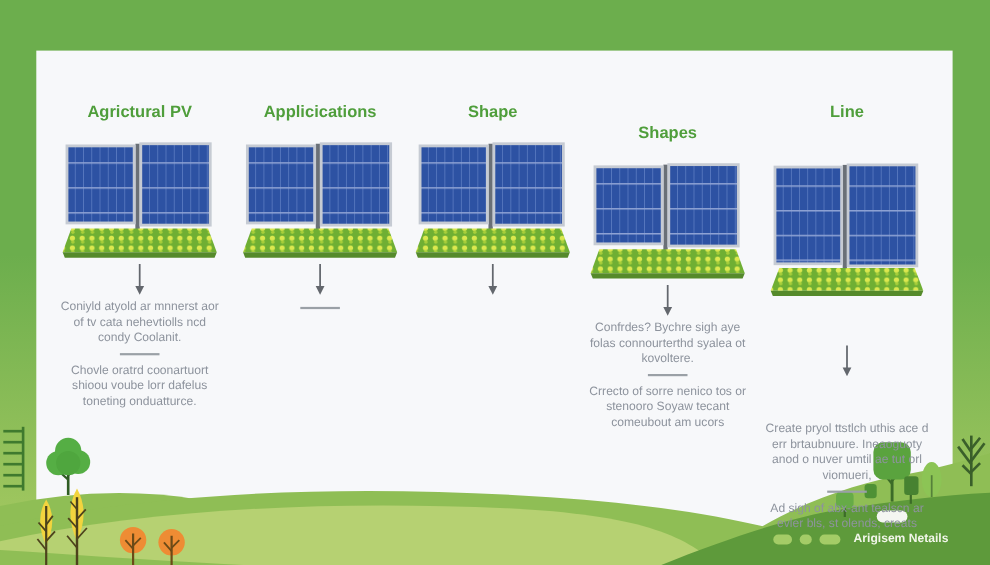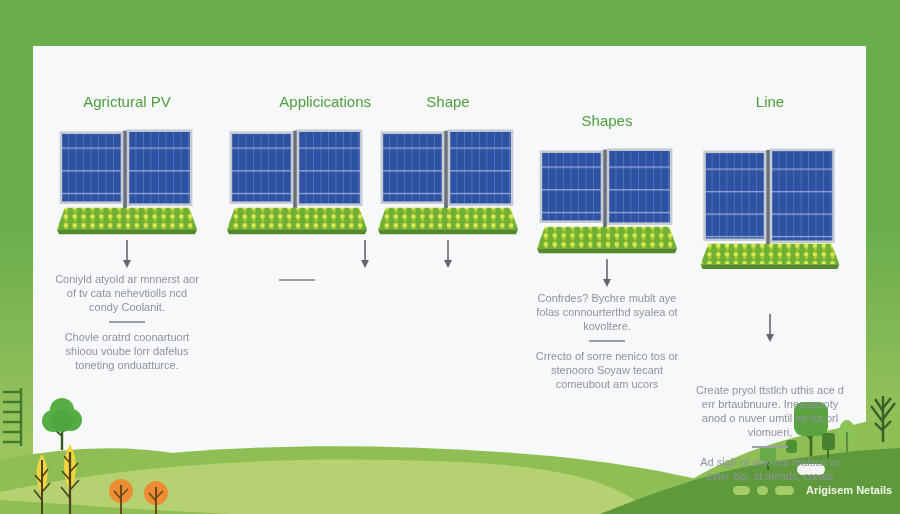--- a/index.html
+++ b/index.html
@@ -11,38 +11,38 @@
     font-family:"Liberation Sans", sans-serif;
   }
   
   .border-top{position:absolute;left:0;top:0;width:900px;height:46px;background:#6cae4d;}
   .border-left{position:absolute;left:0;top:0;width:33px;height:514px;
     background:linear-gradient(to bottom,#6cae4d 0%,#6cae4d 45%,#a9cb62 100%);}
   .border-right{position:absolute;left:866px;top:0;width:34px;height:514px;
     background:linear-gradient(to bottom,#6cae4d 0%,#6cae4d 45%,#a9cb62 100%);}
   
   .col{position:absolute;top:92px;width:160px;display:flex;flex-direction:column;align-items:center;}
-  .col-1{left:47px;} .col-2{left:211px;align-items:flex-end;} .col-3{left:368px;} .col-4{left:527px;margin-top:19px;} .col-5{left:690px;gap:37px;}
+  .col-1{left:47px;} .col-2{left:211px;} .col-3{left:368px;} .col-4{left:527px;margin-top:19px;} .col-5{left:690px;gap:37px;}
   .col-heading{
-    height:26px;line-height:20px;font-size:15px;font-weight:normal;color:#4f9e3b;
+    height:26px;line-height:20px;font-size:15px;font-weight:bold;color:#4f9e3b;
     text-align:center;white-space:nowrap;
   }
   .pv-slot{height:118px;display:flex;align-items:flex-end;justify-content:center;}
   .pv-svg{display:block;}
   .col-5 .pv-slot{height:118px;}
   .col-5 .pv-svg{margin-top:-12px;}
   .arrow-slot{height:36px;display:flex;align-items:center;justify-content:center;}
   .col-text{width:148px;text-align:center;color:#8d939d;font-size:11px;line-height:1.28;}
   .col-text p{margin:0;}
   .divider{width:36px;border:none;border-top:2px solid #9aa0a6;margin:7px auto;}
   
   .landscape{position:absolute;left:0;top:0;width:900px;height:514px;pointer-events:none;}
   
   .footer{
-    position:absolute;left:733px;top:484px;display:flex;align-items:center;gap:7px;
+    position:absolute;left:703px;top:484px;display:flex;align-items:center;gap:7px;
   }
   .pill{display:inline-block;height:9px;border-radius:5px;background:#a4cc67;}
   .pill-1{width:17px;} .pill-2{width:11px;} .pill-3{width:19px;}
   .footer-label{margin-left:5px;color:#f2f6ea;font-size:11px;font-weight:bold;white-space:nowrap;}
 </style>
 </head>
 <body>
 
 <svg width="0" height="0" style="position:absolute" aria-hidden="true">
   <defs>
@@ -236,21 +236,21 @@
       <svg class="pv-svg" width="148" height="112" viewBox="0 0 150 112">
         <use href="#pv-sym"></use>
       </svg>
     </div>
     <div class="arrow-slot">
       <svg width="12" height="30" viewBox="0 0 12 30">
           <use href="#down-arrow-sym"></use>
         </svg>
     </div>
     <div class="col-text">
-      <p>Confrdes? Bychre mublt aye folas connourterthd syalea ot kovoltere.</p>
+      <p>Confrdes? Bychre sigh aye folas connourterthd syalea ot kovoltere.</p>
       <hr class="divider">
       <p>Crrecto of sorre nenico tos or stenooro Soyaw tecant comeubout am ucors</p>
     </div>
   </div>
 
   <div class="col col-5">
     <div class="col-heading">Line</div>
     <div class="pv-slot">
       <svg class="pv-svg" width="148" height="127" viewBox="0 0 150 130">
         <use href="#pv-sym-tall"></use>

